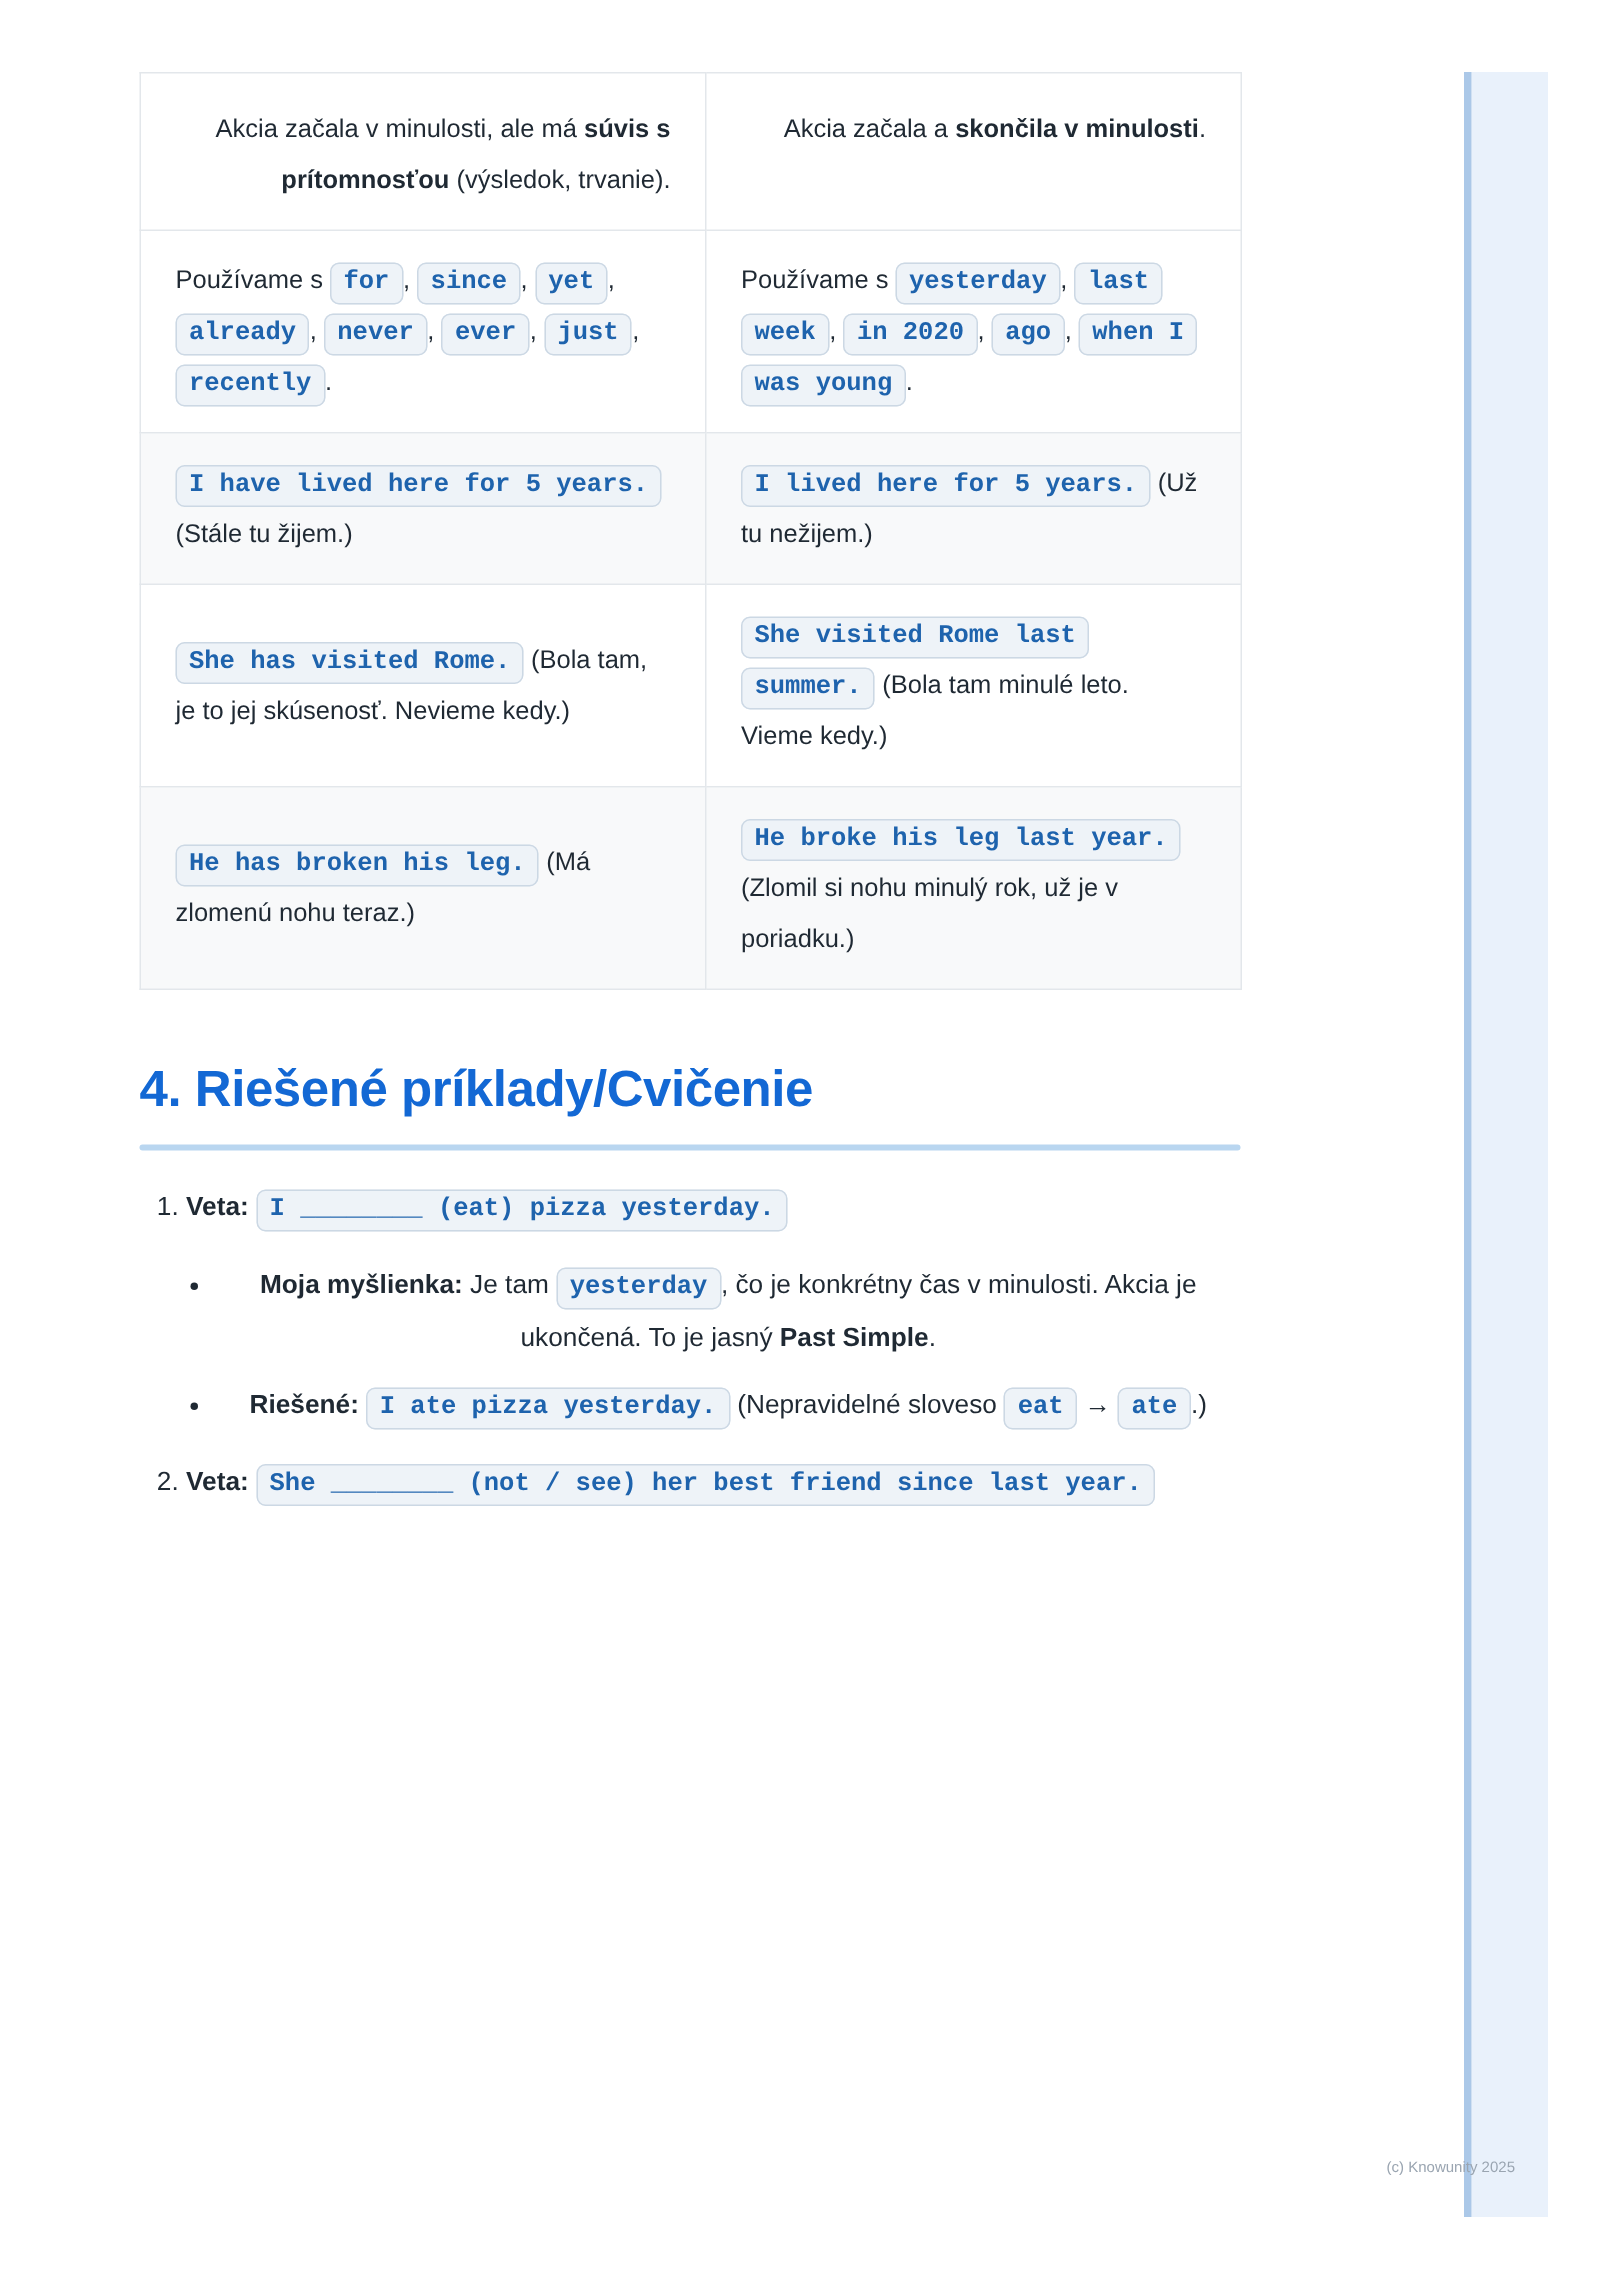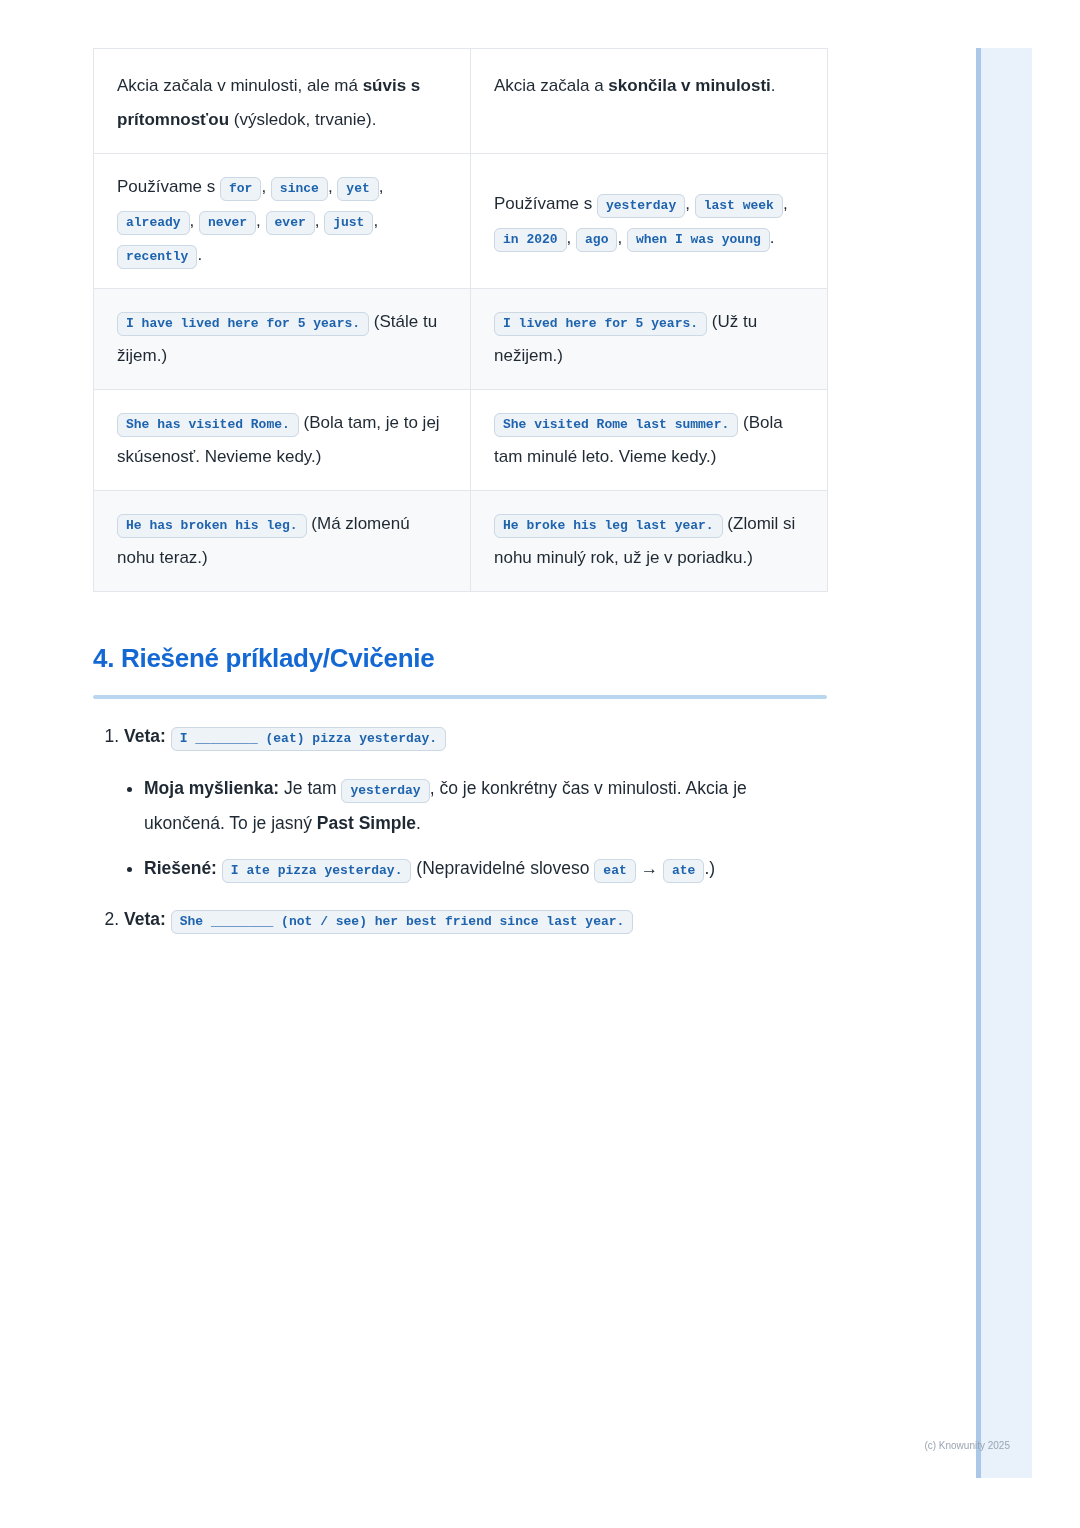--- a/index.html
+++ b/index.html
@@ -27,61 +27,61 @@
   
   table.cmp{border-collapse:collapse;table-layout:fixed;width:734px;}
   table.cmp col.c1{width:377px;}
   table.cmp col.c2{width:357px;}
   table.cmp td{
     border:1px solid var(--table-border);
     padding:16px 23px;
     font-size:17px;line-height:34px;
     vertical-align:middle;
   }
-  table.cmp tr.top td{vertical-align:top;padding-top:20px;}
+  table.cmp tr.top td{vertical-align:top;padding-top:20px;text-align:right;}
   table.cmp tr.alt td{background:var(--row-alt-bg);}
   strong{font-weight:bold;}
 
   
   code.chip{
     font-family:"Liberation Mono", monospace;
     font-weight:bold;
-    font-size:13px;
+    font-size:17px;
     line-height:1;
     color:var(--chip-text);
     background:var(--chip-bg);
     border:1px solid var(--chip-border);
     border-radius:6px;
     padding:3px 8px 4px;
     -webkit-box-decoration-break:clone;
     box-decoration-break:clone;
   }
 
   
   h2.section{
     margin:45px 0 0;
-    font-size:26px;line-height:42px;
+    font-size:34px;line-height:42px;
     font-weight:bold;color:var(--heading-blue);
     letter-spacing:-0.3px;
   }
   .rule{height:4px;background:var(--rule-blue);margin-top:16px;border-radius:2px;}
 
   p.intro{
     margin:26px 0 0;
     font-size:17.5px;line-height:34px;
     text-align:justify;
   }
 
   
   ol.exercises{margin:20px 0 0;padding-left:31px;font-size:17.5px;line-height:35px;}
   ol.exercises > li{margin-bottom:16px;}
   ol.exercises > li::marker{font-weight:normal;color:var(--body-text);}
   .veta-line{min-height:38px;}
   ul.bullets{list-style:disc;margin:14px 0 0;padding-left:20px;}
-  ul.bullets > li{margin-bottom:10px;}
+  ul.bullets > li{margin-bottom:10px;text-align:center;}
 
   
   .footer{
     position:absolute;top:1440px;right:70px;
     font-size:10px;color:var(--footer-gray);
     z-index:5;
   }
   .preview-panel{position:absolute;left:981px;top:48px;width:51px;height:1430px;background:var(--panel-bg);}
   .scroll-thumb{position:absolute;left:976px;top:48px;width:5px;height:1430px;background:var(--panel-thumb);}
 </style>

